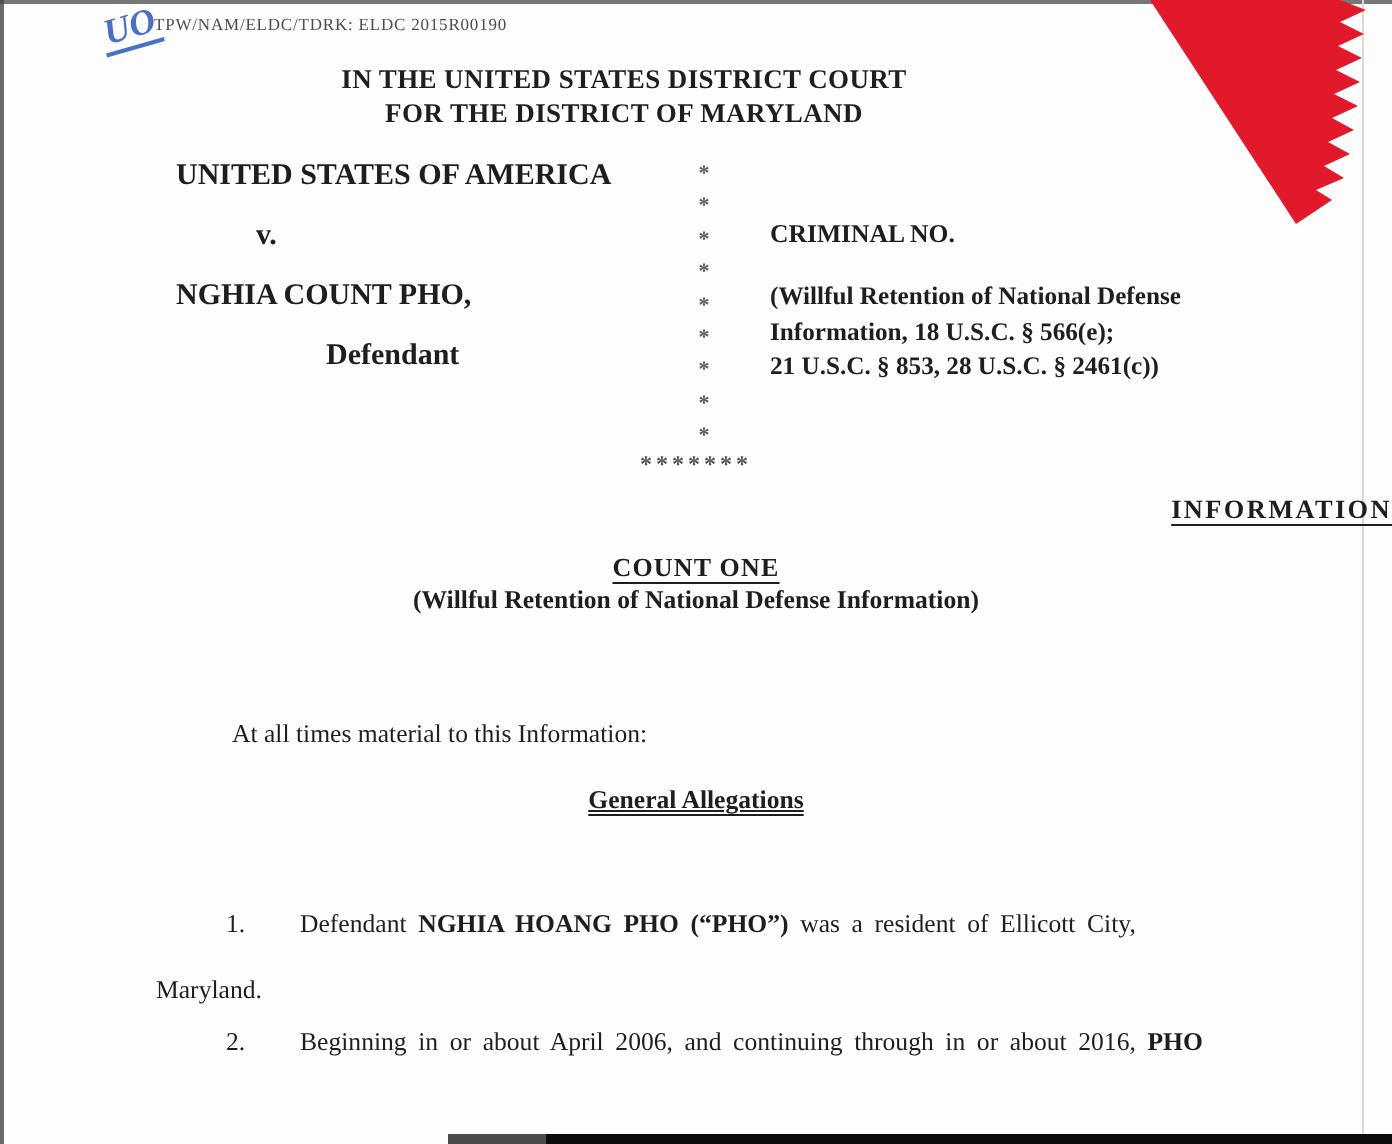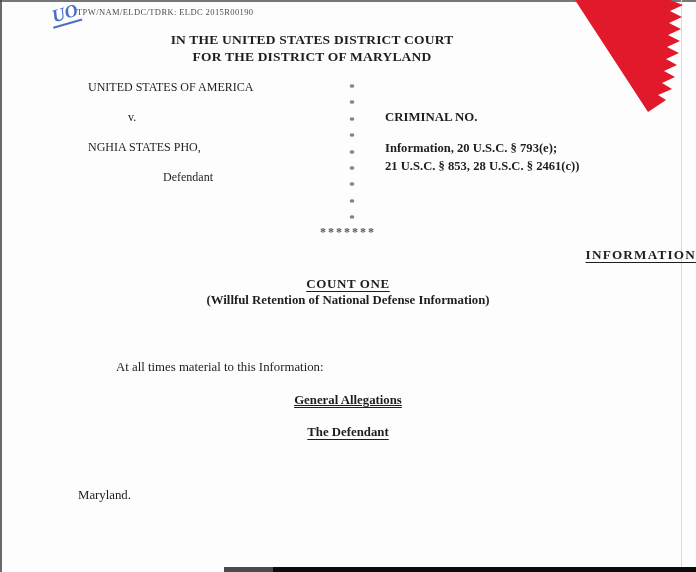--- a/index.html
+++ b/index.html
@@ -29,21 +29,21 @@
     font-size:8.5px;letter-spacing:.4px;color:#4d4d4d;
     font-family:"Liberation Serif",serif;
   }
 
   .court-header{position:absolute;top:32px;left:0;width:624px;text-align:center;
     font-weight:bold;font-size:13.5px;line-height:16.5px;letter-spacing:.2px;}
 
   .b{font-weight:bold;}
   .doc-text{font-size:12.8px;}
 
-  .cap-left{font-weight:normal;font-size:12px;}
+  .cap-left{font-weight:bold;font-size:15px;}
   .ast-col{position:absolute;left:345px;top:79px;width:14px;text-align:center;
     font-size:11px;line-height:16.4px;color:#5a5a5a;font-weight:bold;}
   .ast-col span{display:block;}
   .charges{position:absolute;left:385px;top:140px;font-weight:bold;font-size:12.6px;line-height:17.5px;white-space:nowrap;}
 
   .sep-asterisks{top:225px;font-size:12px;letter-spacing:2px;color:#555;font-weight:bold;}
   .h-underline{font-weight:bold;text-decoration:underline;text-underline-offset:3px;text-decoration-thickness:1.3px;}
   .info-title{top:247px;font-size:13.2px;letter-spacing:1.2px;text-align:right;}
   .count-title{top:276px;font-size:13px;letter-spacing:.6px;}
   .count-sub{top:293px;font-size:12.8px;font-weight:bold;}
@@ -70,55 +70,61 @@
   <span class="handwritten">UO</span>
   <span class="stamp">TPW/NAM/ELDC/TDRK: ELDC 2015R00190</span>
 
   <div class="court-header">
     <div>IN THE UNITED STATES DISTRICT COURT</div>
     <div>FOR THE DISTRICT OF MARYLAND</div>
   </div>
 
   <div class="abs cap-left" style="left:88px;top:80px;">UNITED STATES OF AMERICA</div>
   <div class="abs cap-left" style="left:128px;top:110px;">v.</div>
-  <div class="abs cap-left" style="left:88px;top:140px;">NGHIA STATES PHO,</div>
+  <div class="abs cap-left" style="left:88px;top:140px;">NGHIA COUNT PHO,</div>
   <div class="abs cap-left" style="left:163px;top:170px;">Defendant</div>
 
   <div class="ast-col">
     <span>*</span>
     <span>*</span>
     <span>*</span>
     <span>*</span>
     <span>*</span>
     <span>*</span>
     <span>*</span>
     <span>*</span>
     <span>*</span>
   </div>
 
   <div class="abs b doc-text" style="left:385px;top:110px;">CRIMINAL NO.</div>
   <div class="charges">
-    <div>Information, 20 U.S.C. § 793(e);</div>
+    <div>(Willful Retention of National Defense</div>
+    <div>Information, 18 U.S.C. § 566(e);</div>
     <div>21 U.S.C. § 853, 28 U.S.C. § 2461(c))</div>
   </div>
 
   <div class="ctr sep-asterisks">*******</div>
 
   <div class="ctr info-title"><span class="h-underline">INFORMATION</span></div>
 
   <div class="ctr count-title"><span class="h-underline">COUNT ONE</span></div>
   <div class="ctr count-sub">(Willful Retention of National Defense Information)</div>
 
   <div class="abs doc-text" style="left:116px;top:360px;">At all times material to this Information:</div>
 
   <div class="ctr doc-text" style="top:393px;text-decoration:underline;"><span class="h-underline">General Allegations</span></div>
-  <div class="ctr doc-text" style="top:425px;"><span class="h-underline">The Defendant</span></div>
 
+  <div class="abs doc-text stretch" style="left:113px;top:455px;">
+    <span class="num">1.</span><span>Defendant </span><span class="b">NGHIA HOANG PHO (“PHO”)</span><span> was a resident of Ellicott City,</span>
+  </div>
   <div class="abs doc-text" style="left:78px;top:488px;">Maryland.</div>
 
+  <div class="abs doc-text stretch" style="left:113px;top:514px;">
+    <span class="num">2.</span><span>Beginning in or about April 2006, and continuing through in or about 2016, </span><span class="b">PHO</span>
+  </div>
 
   <svg class="ribbon" viewBox="0 0 130 118" aria-hidden="true">
     <polygon fill="currentColor" points="17,0 112,0 125,5 112,11 124,17 111,23 123,29 110,35 122,41 109,47 121,53 108,59 119,65 106,71 117,77 104,83 114,89 100,95 108,100 90,112"></polygon>
   </svg>
 
   <div class="seekbar">
     <div class="seek-gray"></div>
     <div class="seek-black"></div>
   </div>
 

